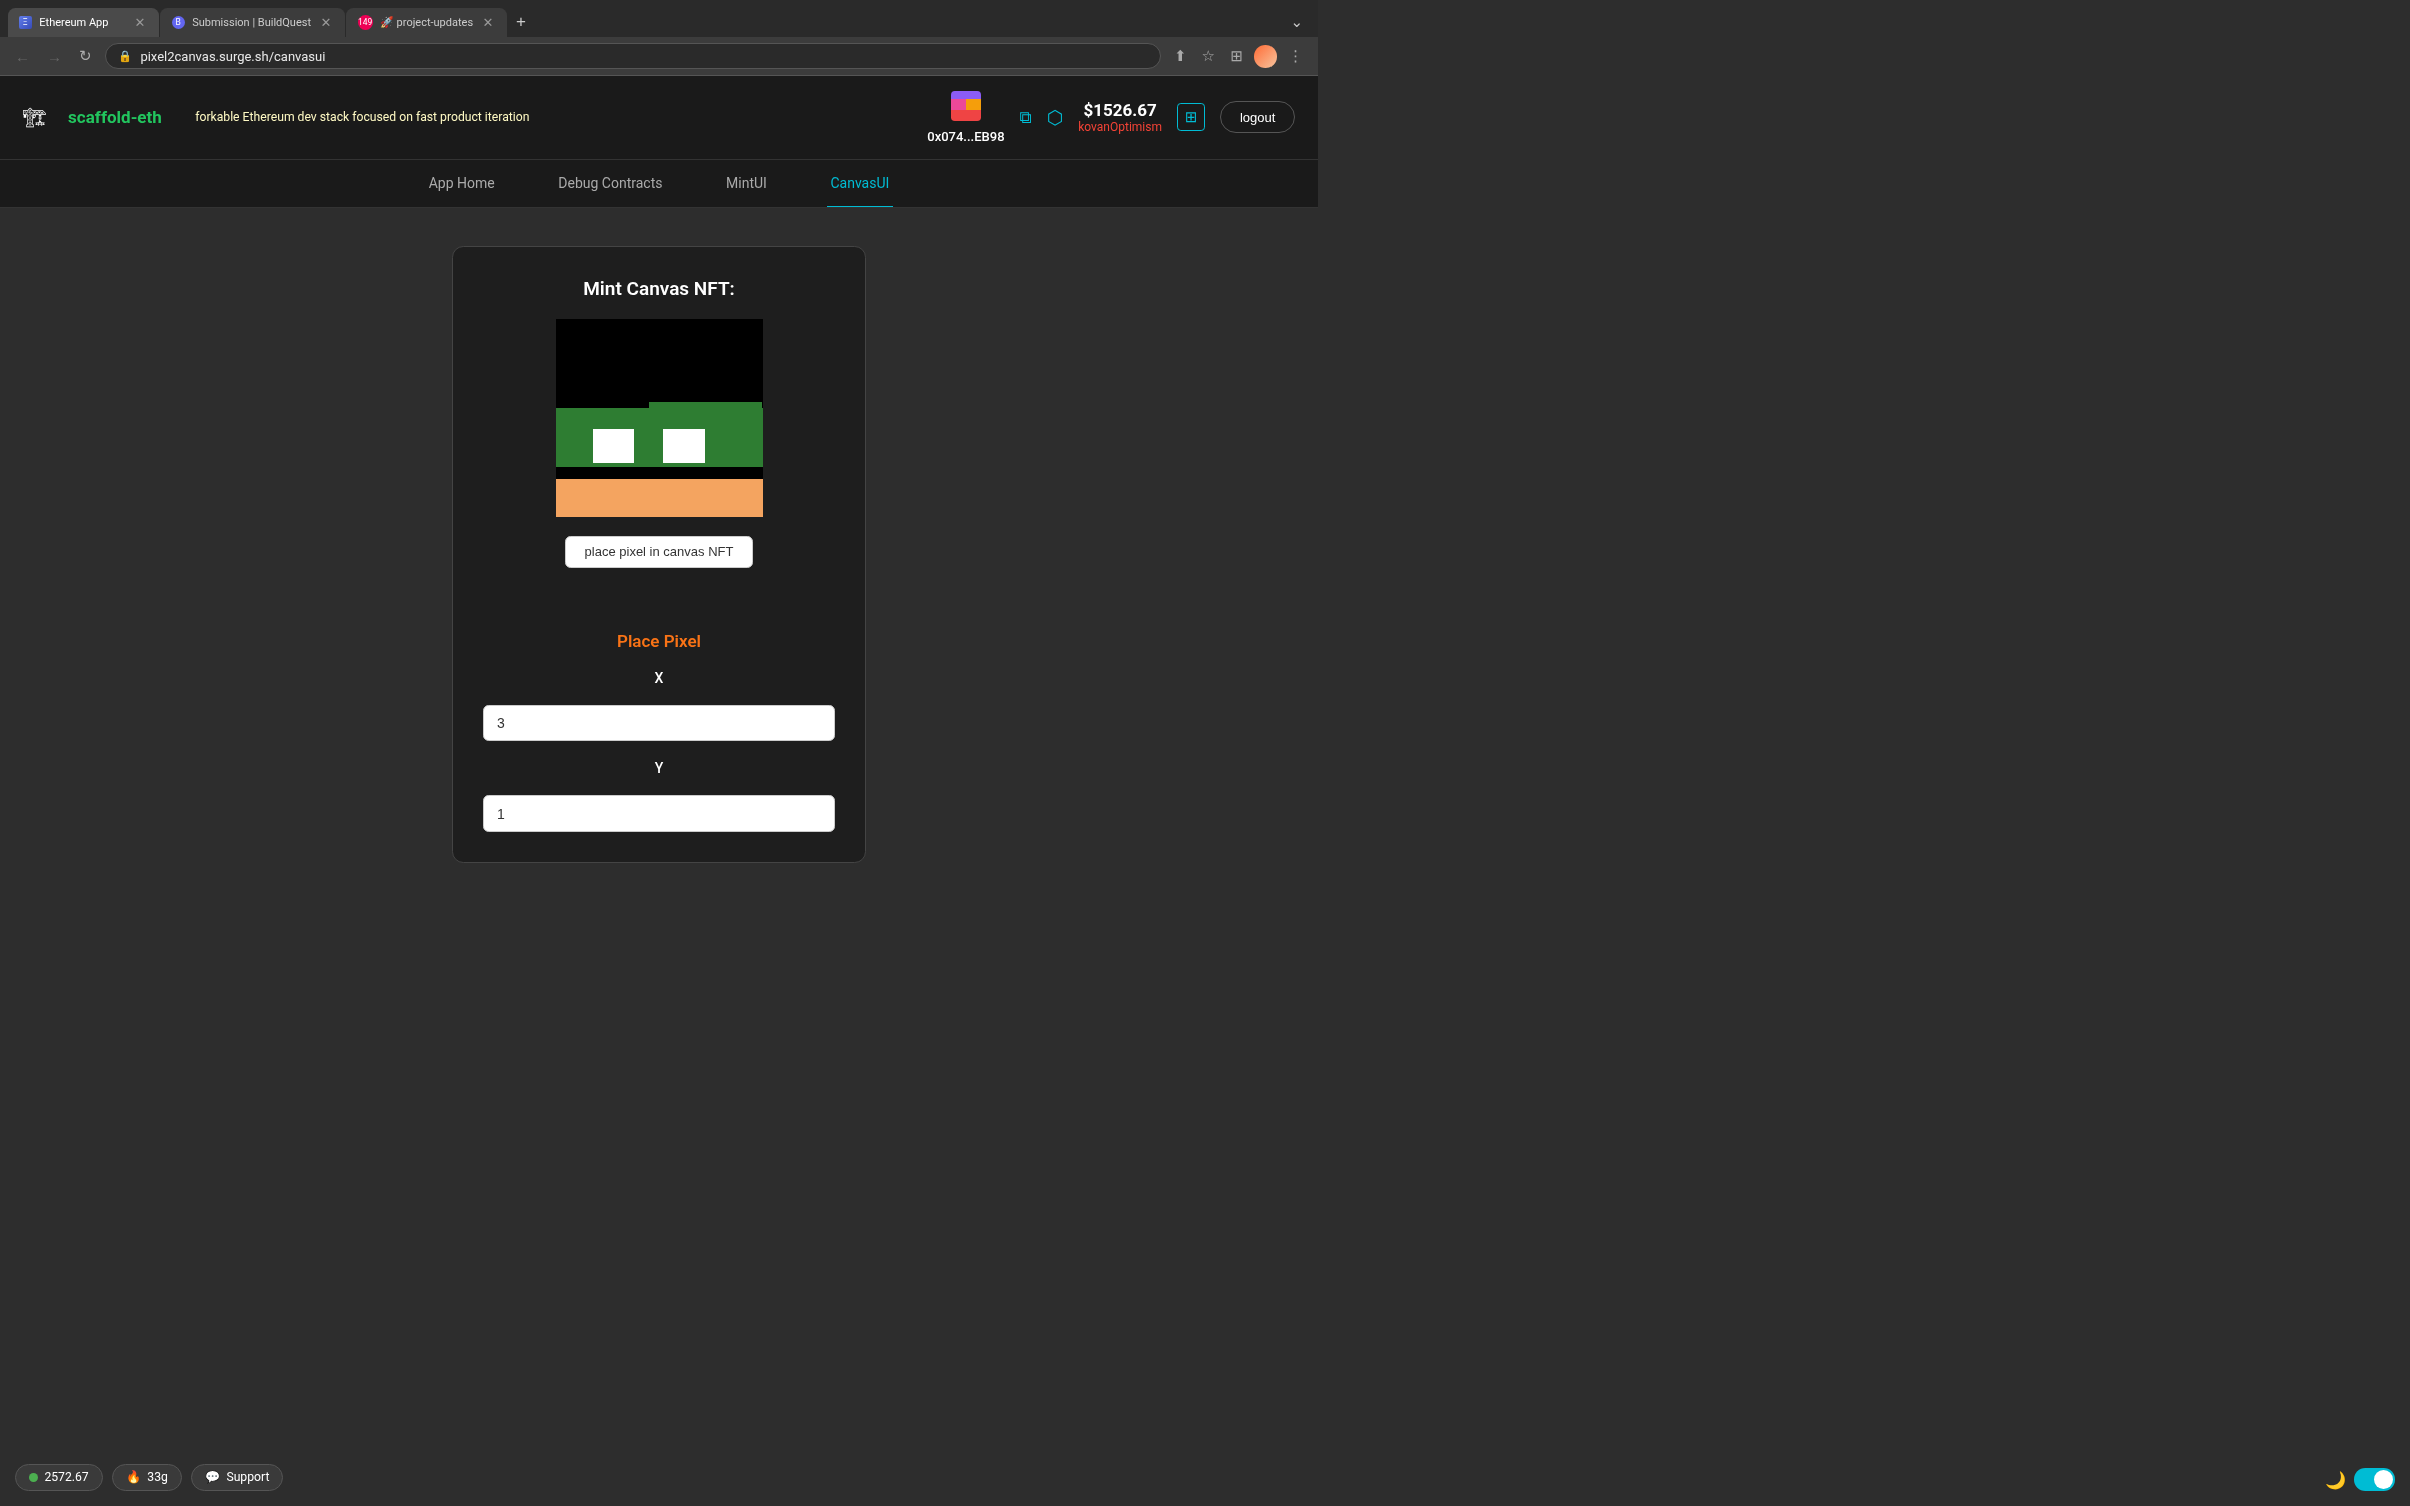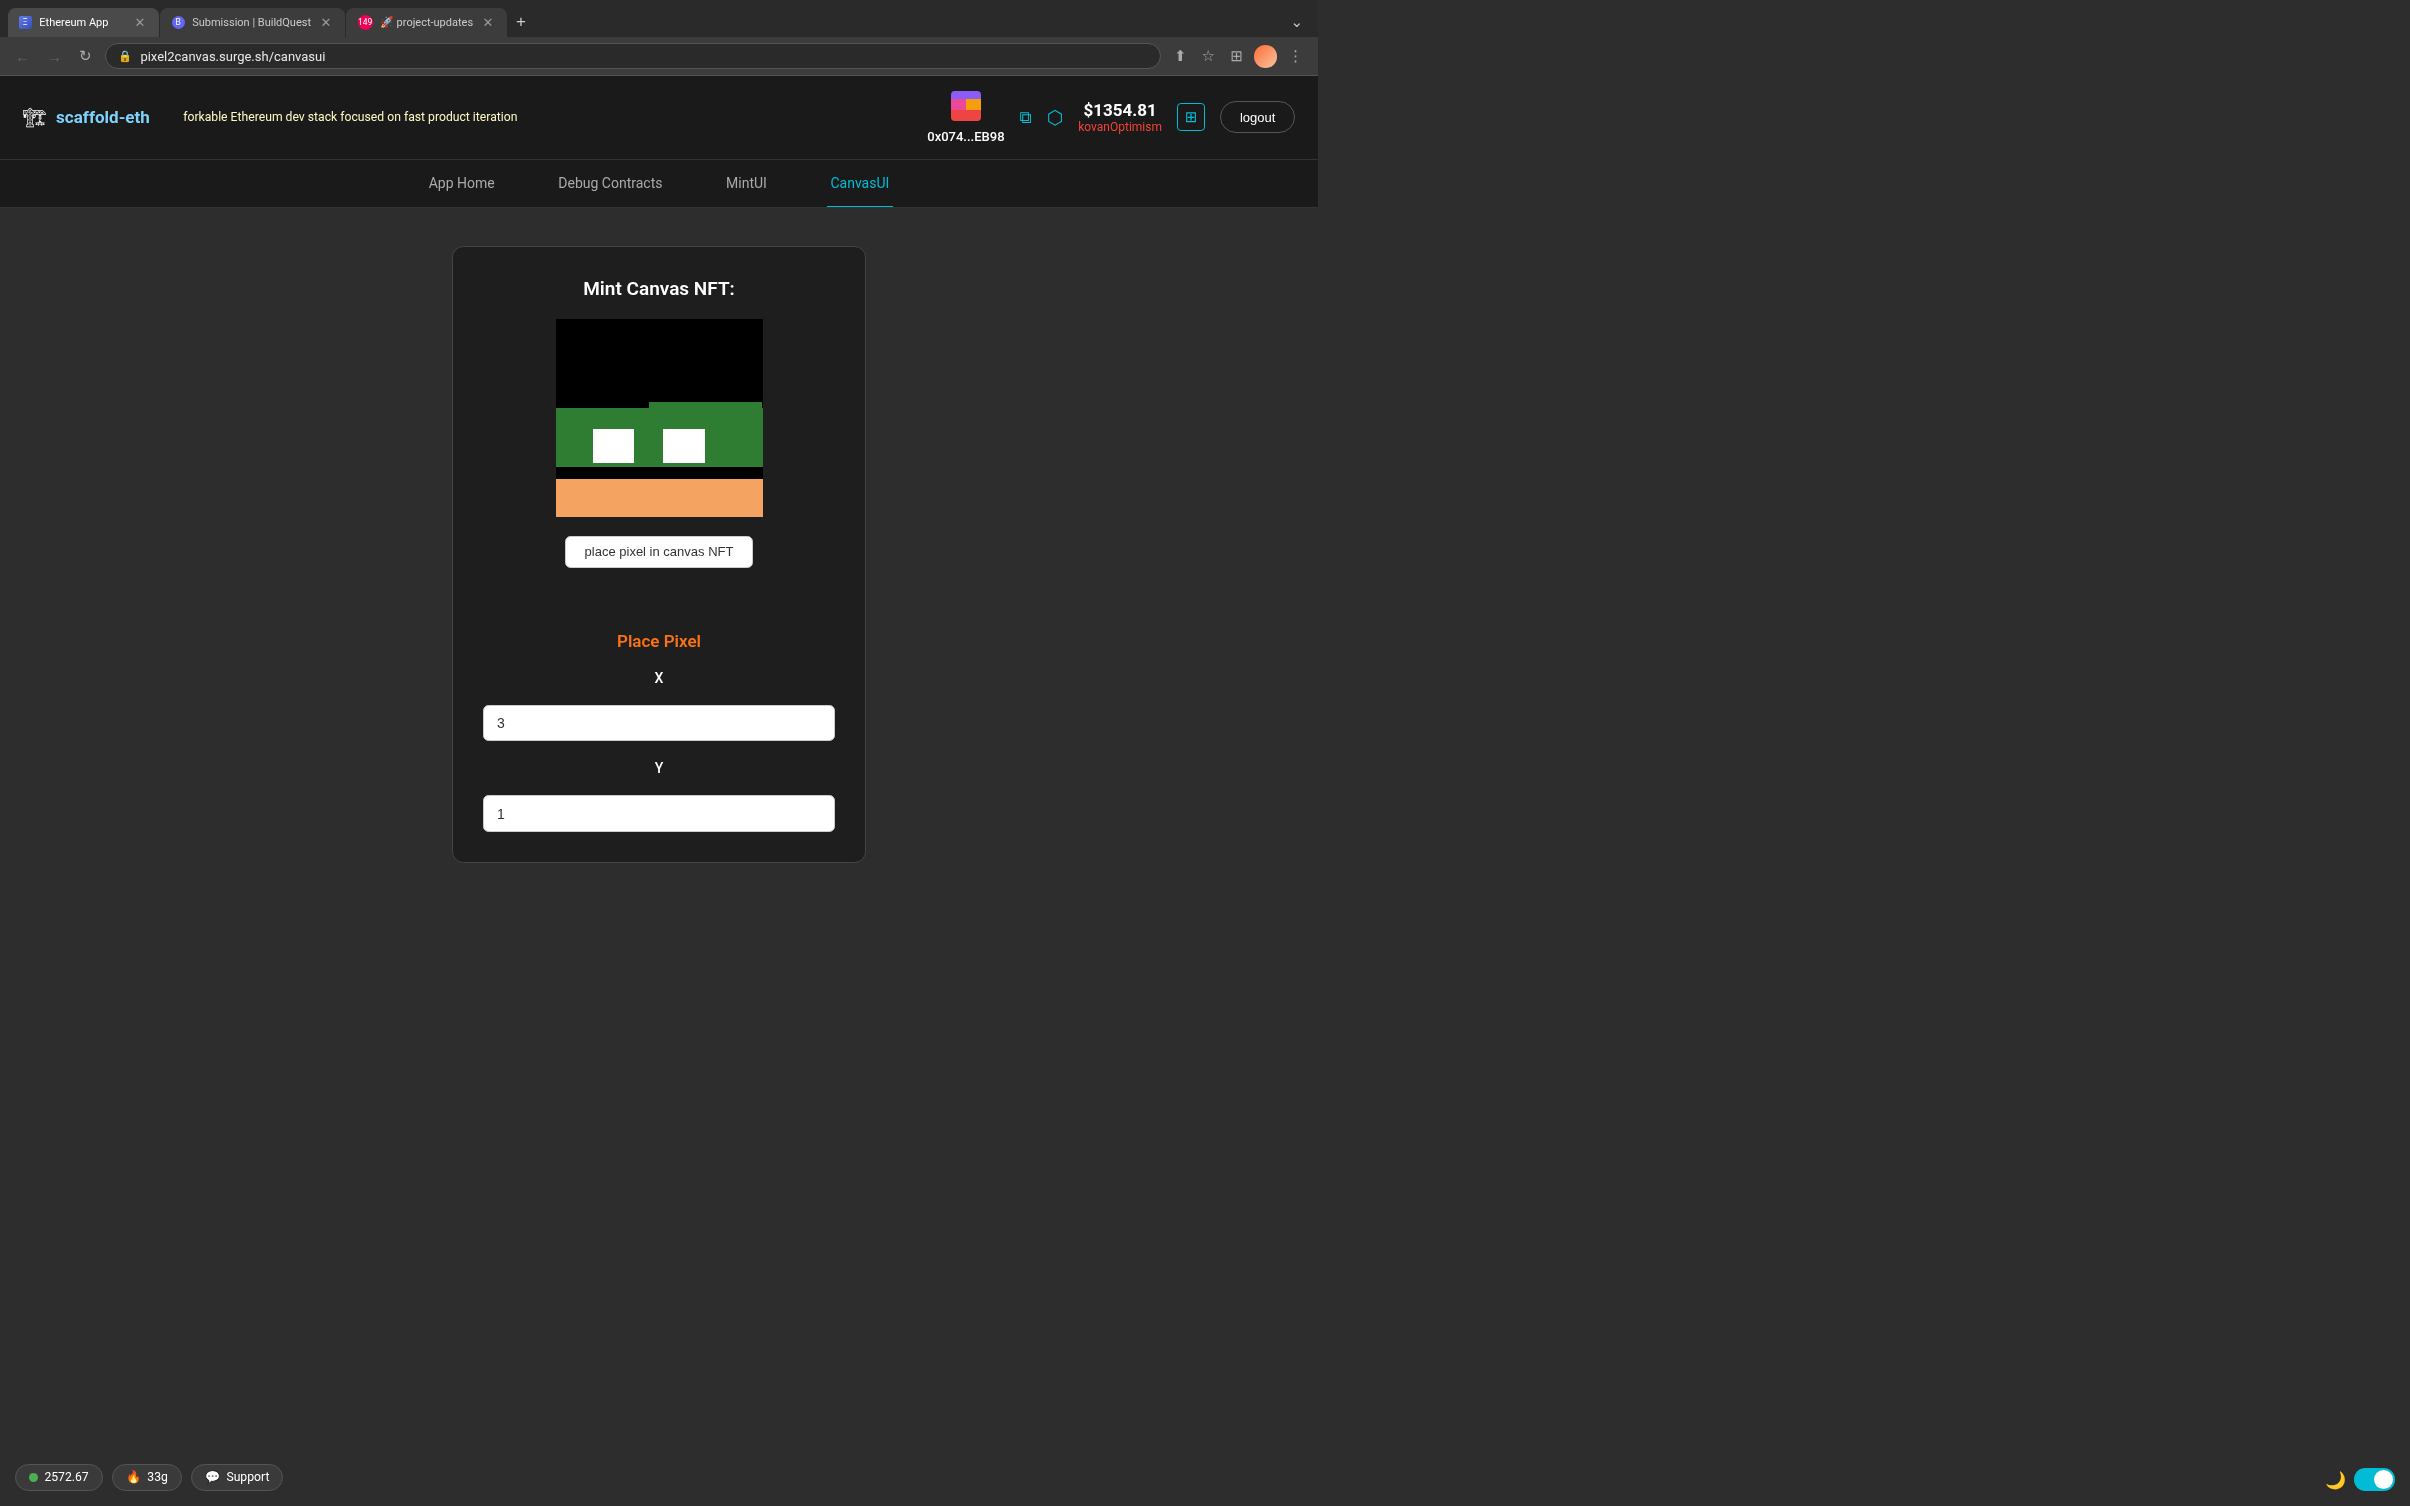--- a/index.html
+++ b/index.html
@@ -155,21 +155,22 @@
       display: flex;
       align-items: center;
       gap: 9.4px;
     }
     .brand-icon {
       font-size: 19px;
     }
     .brand-name {
       font-size: 17px;
       font-weight: 700;
-      color: #7dd3fc;
+      color: #22c55e;
+      margin-left: 12px;
     }
     .brand-desc {
       font-size: 12.2px;
       color: #fef9c3;
       margin-left: 24px;
     }
     .header-right {
       display: flex;
       align-items: center;
       gap: 15px;
@@ -471,21 +472,21 @@
         <div style="grid-column:1/9;grid-row:1/3;background:#8b5cf6;"></div>
         <div style="grid-column:1/5;grid-row:3/6;background:#ec4899;"></div>
         <div style="grid-column:5/9;grid-row:3/6;background:#f59e0b;"></div>
         <div style="grid-column:1/9;grid-row:6/9;background:#ef4444;"></div>
       </div>
       <span class="wallet-addr-text">0x074...EB98</span>
     </div>
     <span class="copy-icon">⧉</span>
     <span class="network-icon" style="color:#00bcd4;font-size:19px;">⬡</span>
     <div style="display:flex;flex-direction:column;align-items:center;">
-      <span class="balance">$1354.81</span>
+      <span class="balance">$1526.67</span>
       <span class="network">kovanOptimism</span>
     </div>
 
     <div style="width:28px;height:28px;border:1.9px solid #00bcd4;border-radius:3.8px;display:flex;align-items:center;justify-content:center;color:#00bcd4;font-size:15px;cursor:pointer;">⊞</div>
     <button class="logout-btn">logout</button>
   </div>
 </div>
 
 <nav class="nav-bar">
   <a class="nav-item">App Home</a>

